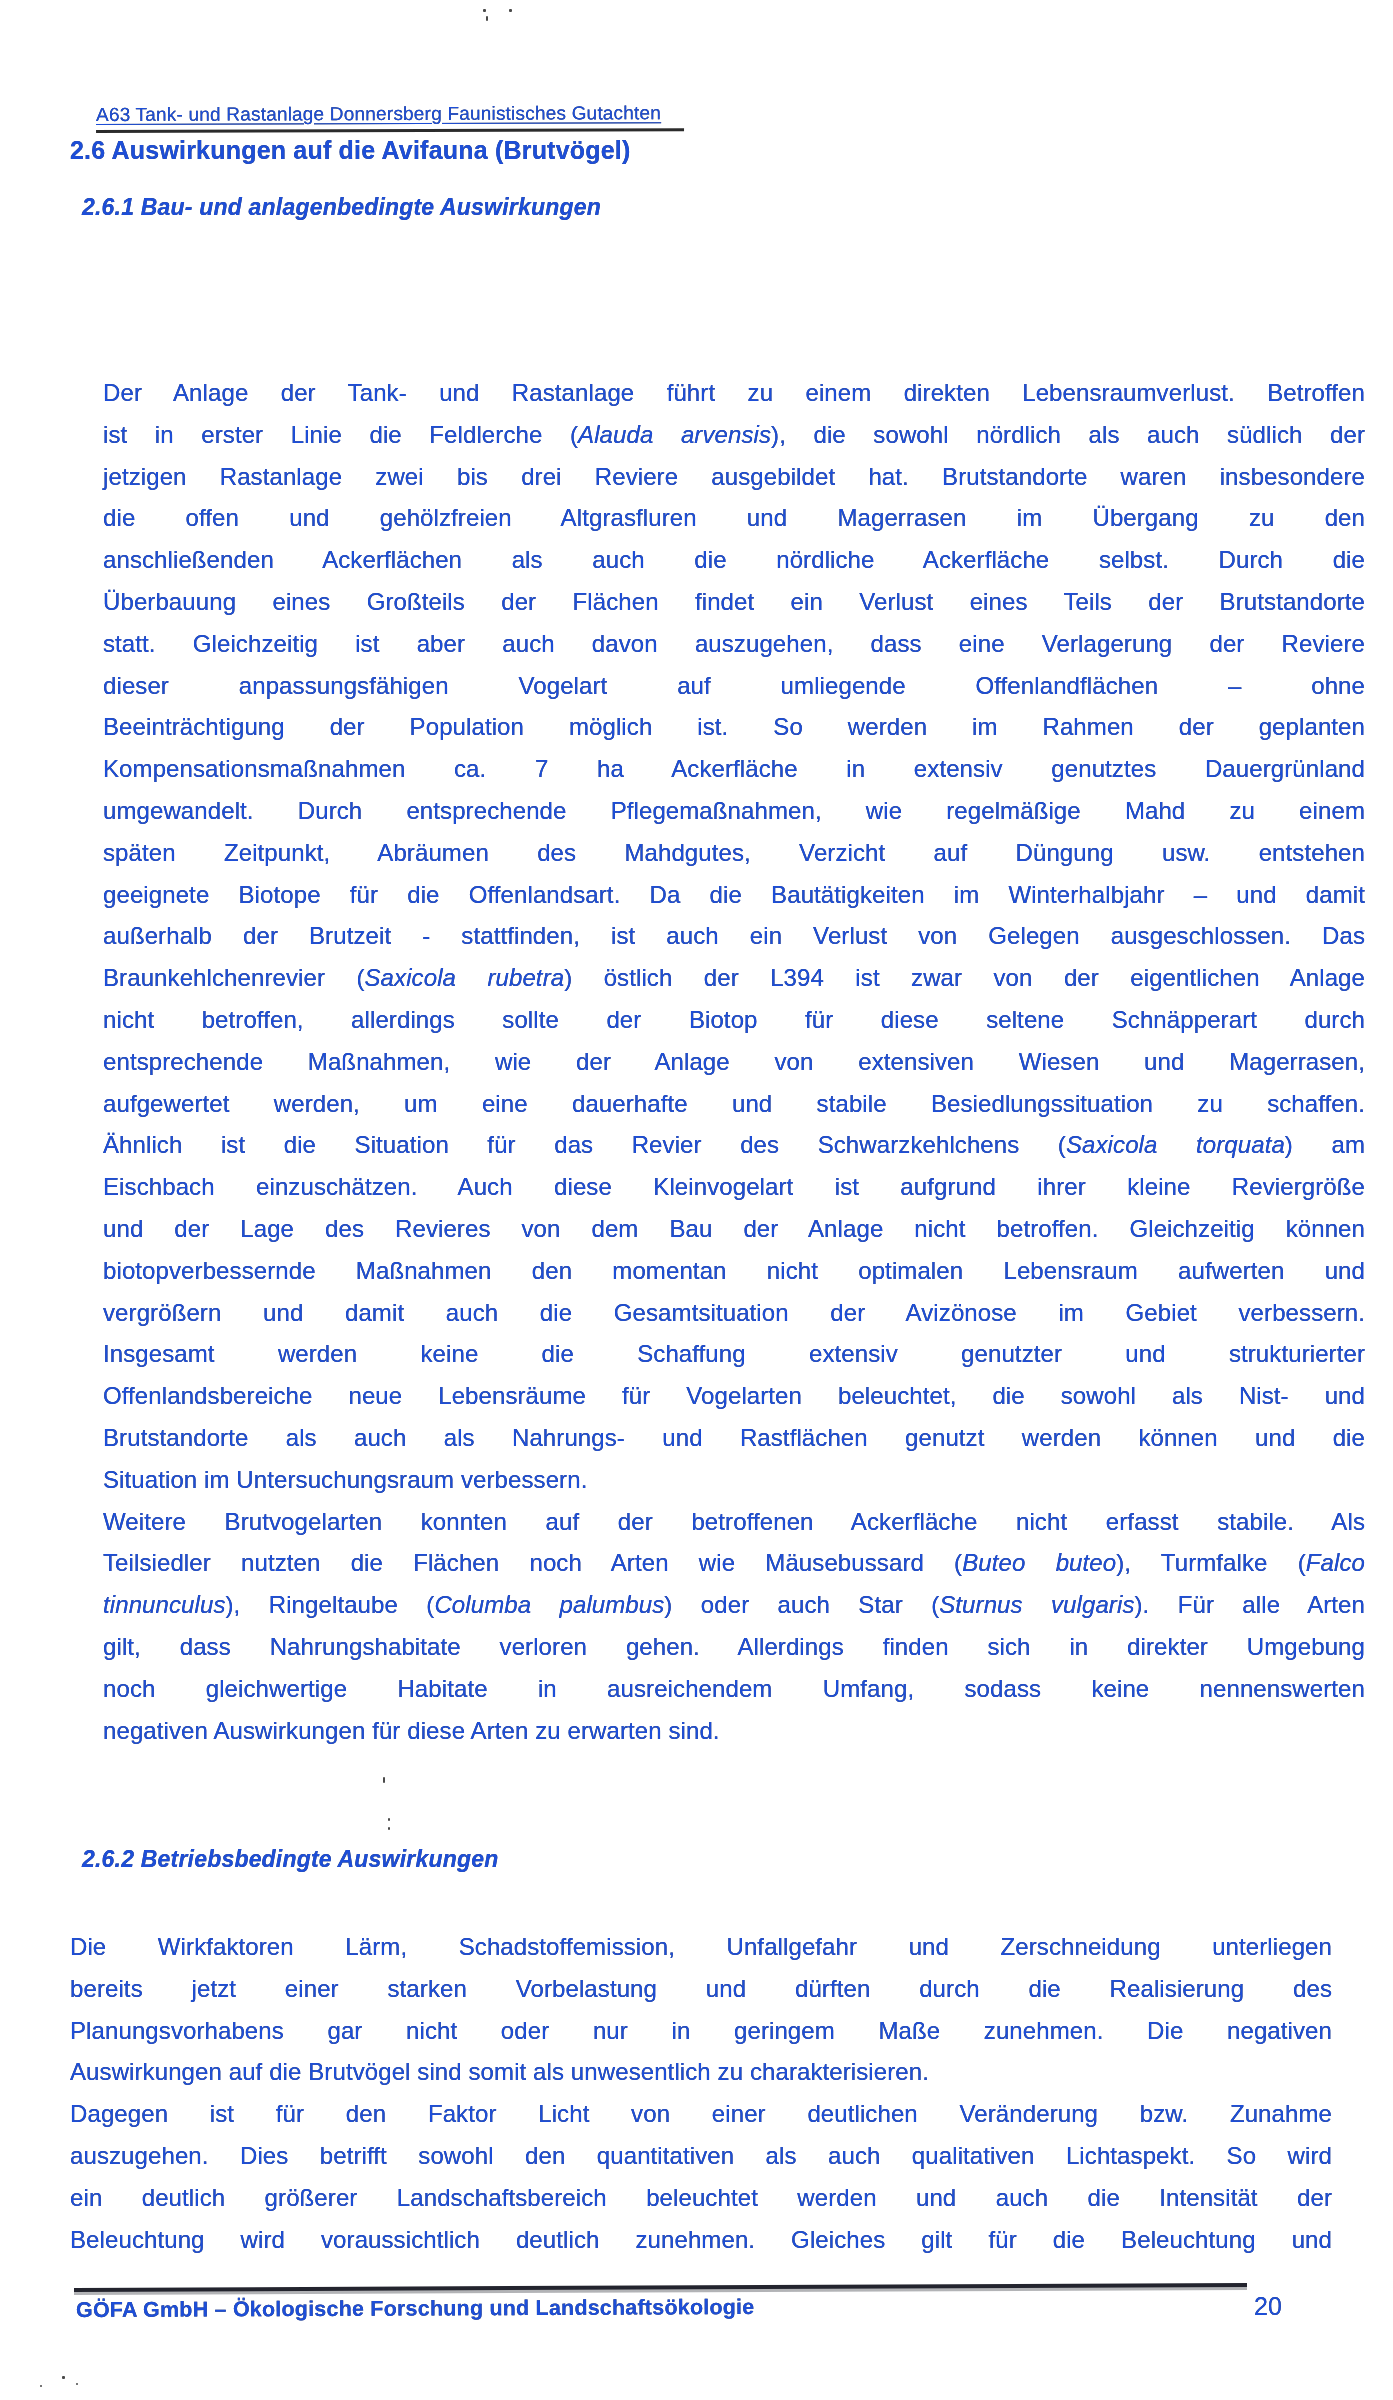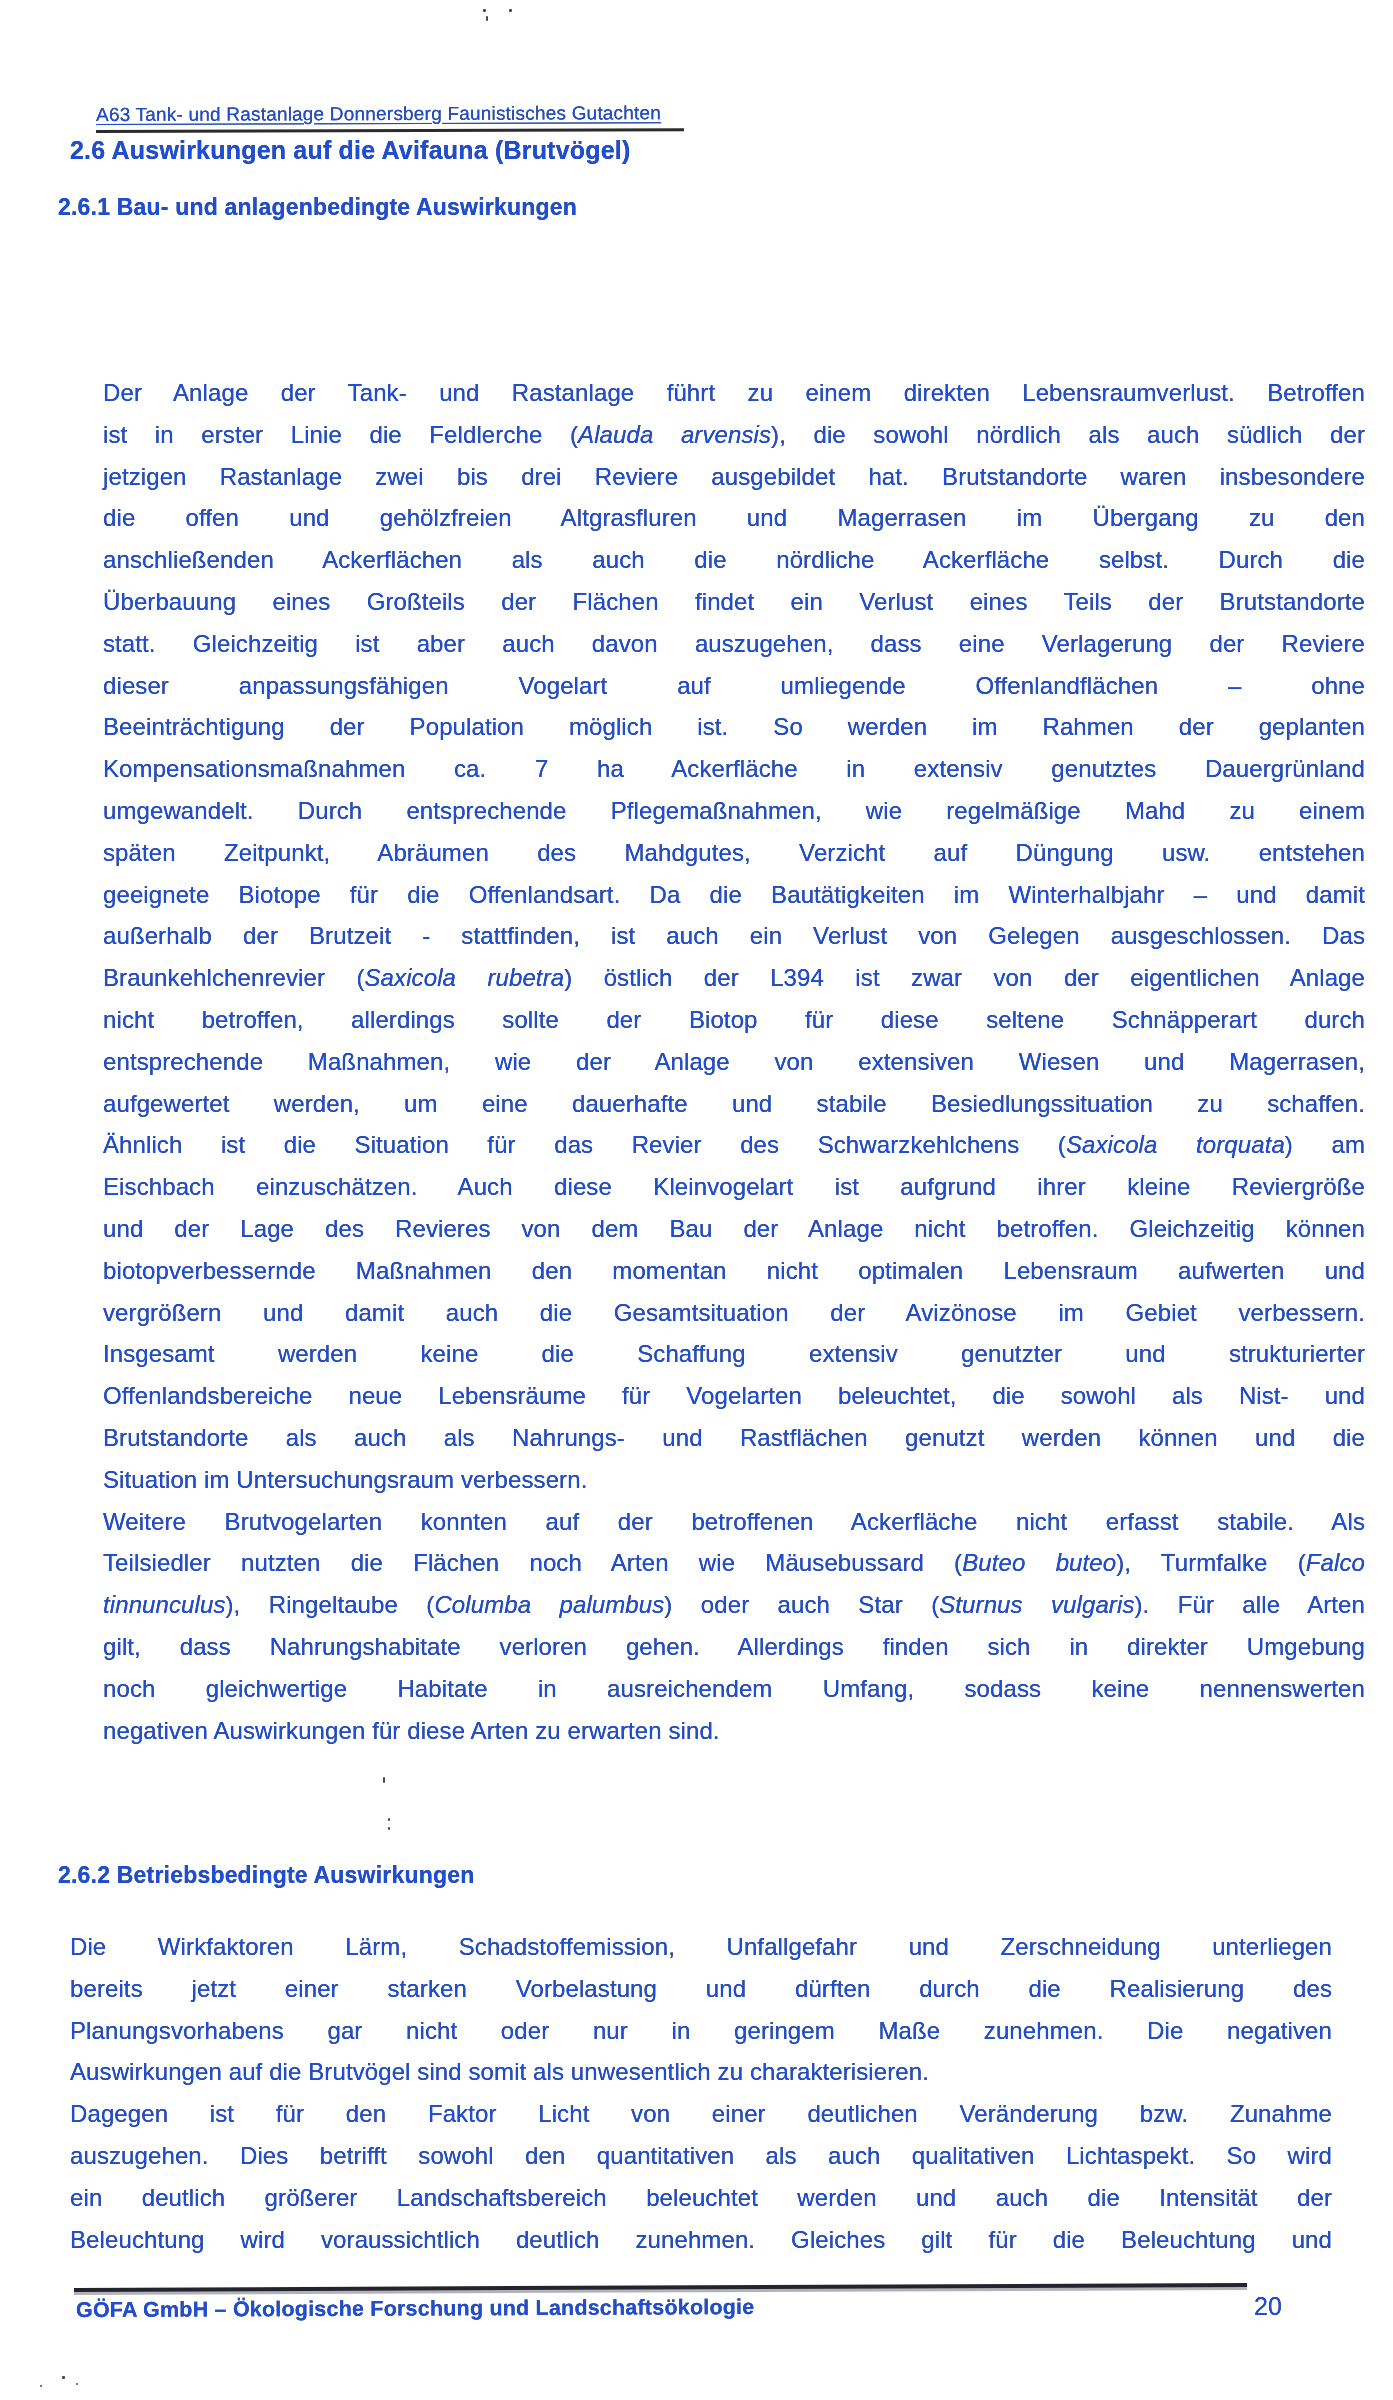--- a/index.html
+++ b/index.html
@@ -24,26 +24,26 @@
     white-space:nowrap;
   }
   .running-header span{ text-decoration:underline; text-underline-offset:3px; }
 
   .h1{
     position:absolute; left:70px; top:136px;
     font-size:25px; font-weight:700; letter-spacing:0.2px;
     white-space:nowrap;
   }
   .h2{
-    position:absolute; left:58px;
-    font-size:23px; font-weight:700; letter-spacing:0.2px;
+    position:absolute; left:82px;
+    font-size:23px; font-weight:700; font-style:italic; letter-spacing:0.2px;
     white-space:nowrap;
   }
   .h2-261{ top:194px; }
-  .h2-262{ top:1846px;margin-top:16px; }
+  .h2-262{ top:1846px; }
 
   .para{
     position:absolute; left:70px; width:1262px;
     font-size:24px; line-height:41.8px;
     letter-spacing:0.1px;
   }
   .para-261{ top:372px;margin-left:33px; }
   .para-262{ top:1926px; }
 
   .tl{ text-align:justify; text-align-last:left; }

